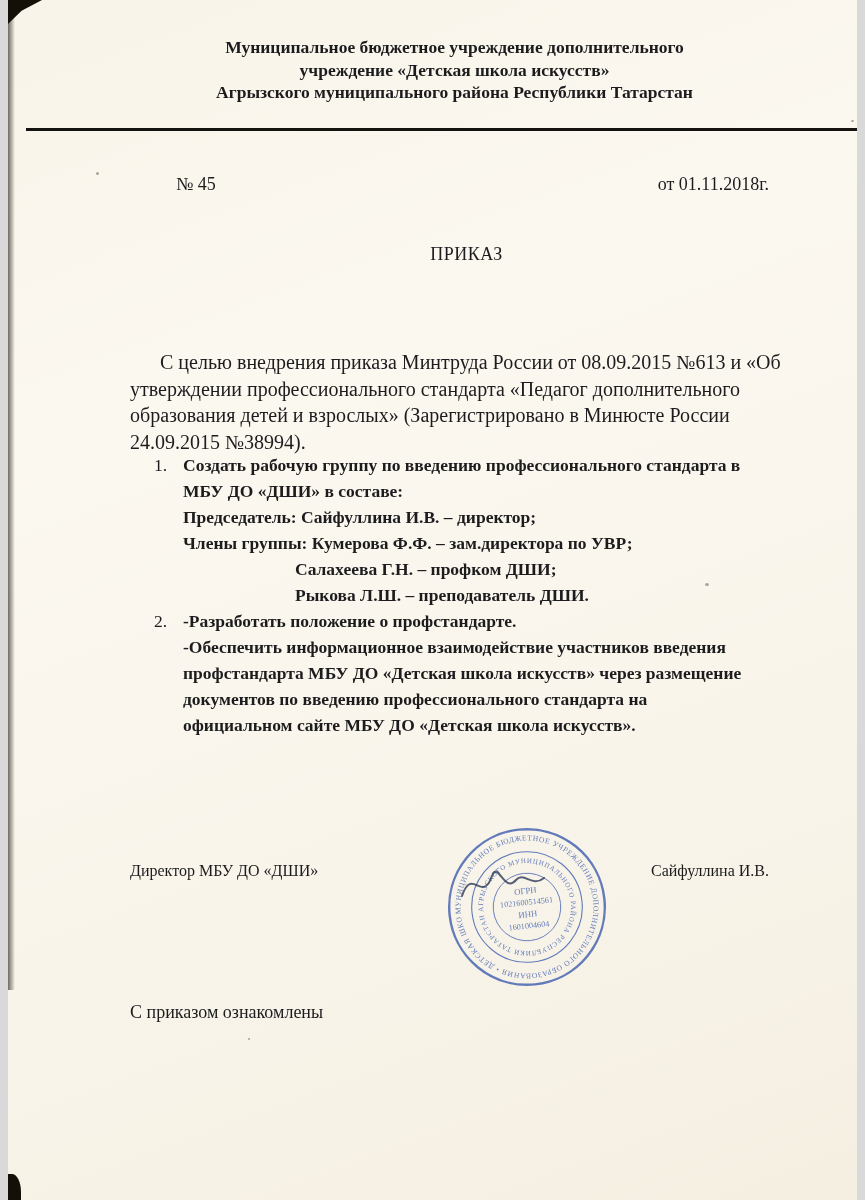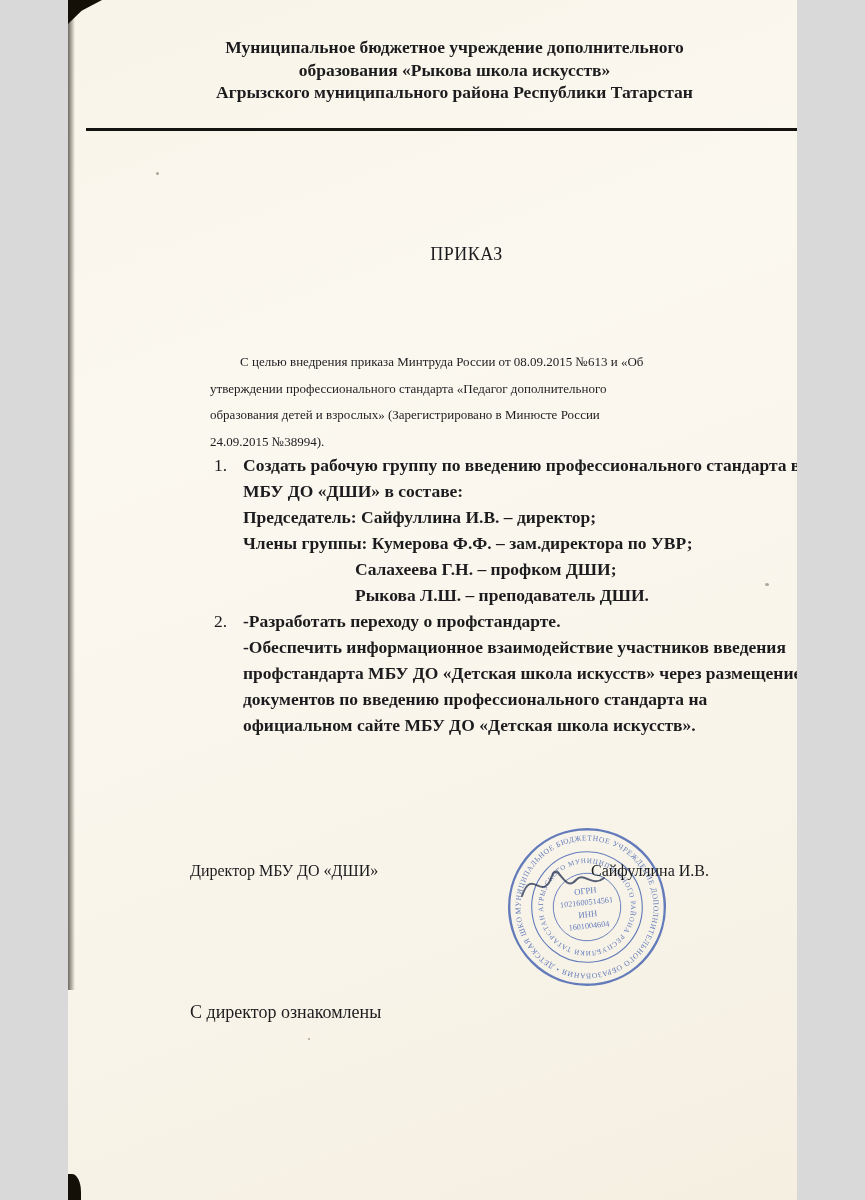--- a/index.html
+++ b/index.html
@@ -1,18 +1,18 @@
 <!DOCTYPE html>
 <html><head>
 <meta charset="utf-8">
 <style>
   html, body { margin:0; padding:0; background:#d9d9d9; }
   .page {
     position:relative;
-    width:729px; height:1200px;
+    width:849px; height:1200px;
     margin:0 auto;
     background:linear-gradient(160deg,#f8f4e9 0%,#fbf8f0 30%,#f9f5eb 62%,#f4efe1 100%);
     font-family:"Liberation Serif", serif;
     color:#1c1c1e;
     overflow:hidden;
   }
 
   
   .edge-left {
     position:absolute; left:0; top:0; width:7px; height:990px;
@@ -48,23 +48,22 @@
   .doc-title {
     position:absolute; top:244px; left:138px; right:70px;
     text-align:center; font-size:18px; letter-spacing:.5px;
   }
   .subject {
     position:absolute; top:292px; left:122px; width:690px;
     font-size:17.5px; line-height:26.5px; white-space:pre-line;
   }
   .preamble {
     position:absolute; top:349px; left:122px; width:690px;
-    font-size:13px; line-height:26.5px; white-space:pre-line;
+    font-size:20px; line-height:26.5px; white-space:pre-line;
     text-indent:30px;
-    margin-left:20px;
   }
   .order-list {
     position:absolute; top:452px; left:146px; width:665px;
     font-size:17.5px; line-height:26px;
   }
   .list-item { display:flex; align-items:flex-start; }
   .list-item .num { flex:0 0 29px; }
   .list-item .content { flex:1;font-weight:bold; }
   .indent2 { padding-left:112px; }
   .para { white-space:pre-line; }
@@ -99,25 +98,29 @@
   <div class="edge-left"></div>
   <div class="corner-tl"></div>
   <div class="corner-bl"></div>
   <div class="speck" style="left:697px;top:583px;width:4px;height:3px;"></div>
   <div class="speck" style="left:88px;top:172px;width:3px;height:3px;"></div>
   <div class="speck" style="left:843px;top:120px;width:3px;height:2px;"></div>
   <div class="speck" style="left:240px;top:1038px;width:2px;height:2px;"></div>
 
   <div class="header">
     <div>Муниципальное бюджетное учреждение дополнительного</div>
-    <div>образования «Рыкова школа искусств»</div>
+    <div>учреждение «Детская школа искусств»</div>
     <div>Агрызского муниципального района Республики Татарстан</div>
   </div>
   <div class="rule"></div>
 
+  <div class="meta-row">
+    <span>№ 45</span>
+    <span>от 01.11.2018г.</span>
+  </div>
 
   <div class="doc-title">ПРИКАЗ</div>
 
 
   <div class="preamble">С целью внедрения приказа Минтруда России от 08.09.2015 №613 и «Об
 утверждении профессионального стандарта «Педагог дополнительного
 образования детей и взрослых» (Зарегистрировано в Минюсте России
 24.09.2015 №38994).</div>
 
   <div class="order-list">
@@ -128,21 +131,21 @@
         <div>МБУ ДО «ДШИ» в составе:</div>
         <div>Председатель: Сайфуллина И.В. – директор;</div>
         <div>Члены группы: Кумерова Ф.Ф. – зам.директора по УВР;</div>
         <div class="indent2">Салахеева Г.Н. – профком ДШИ;</div>
         <div class="indent2">Рыкова Л.Ш. – преподаватель ДШИ.</div>
       </div>
     </div>
     <div class="list-item">
       <span class="num">2.</span>
       <div class="content">
-        <div class="para">-Разработать переходу о профстандарте.</div>
+        <div class="para">-Разработать положение о профстандарте.</div>
         <div class="para">-Обеспечить информационное взаимодействие участников введения
 профстандарта МБУ ДО «Детская школа искусств» через размещение
 документов по введению профессионального стандарта на
 официальном сайте МБУ ДО «Детская школа искусств».</div>
       </div>
     </div>
   </div>
 
   <div class="stamp">
     <svg viewBox="0 0 170 170" width="174" height="174" xmlns="http://www.w3.org/2000/svg">
@@ -172,15 +175,15 @@
     <svg viewBox="0 0 90 55" width="90" height="55" xmlns="http://www.w3.org/2000/svg">
       <path d="M4,38 C14,8 24,46 34,18 C40,2 46,36 58,22 C66,13 74,30 86,20" fill="none" stroke="#2e3a57" stroke-width="2" stroke-linecap="round" opacity="0.8"></path>
     </svg>
   </div>
 
   <div class="signature-row">
     <span>Директор МБУ ДО «ДШИ»</span>
     <span>Сайфуллина И.В.</span>
   </div>
 
-  <div class="footer-line">С директор ознакомлены</div>
+  <div class="footer-line">С приказом ознакомлены</div>
 
 </div>
 
 </body></html>

